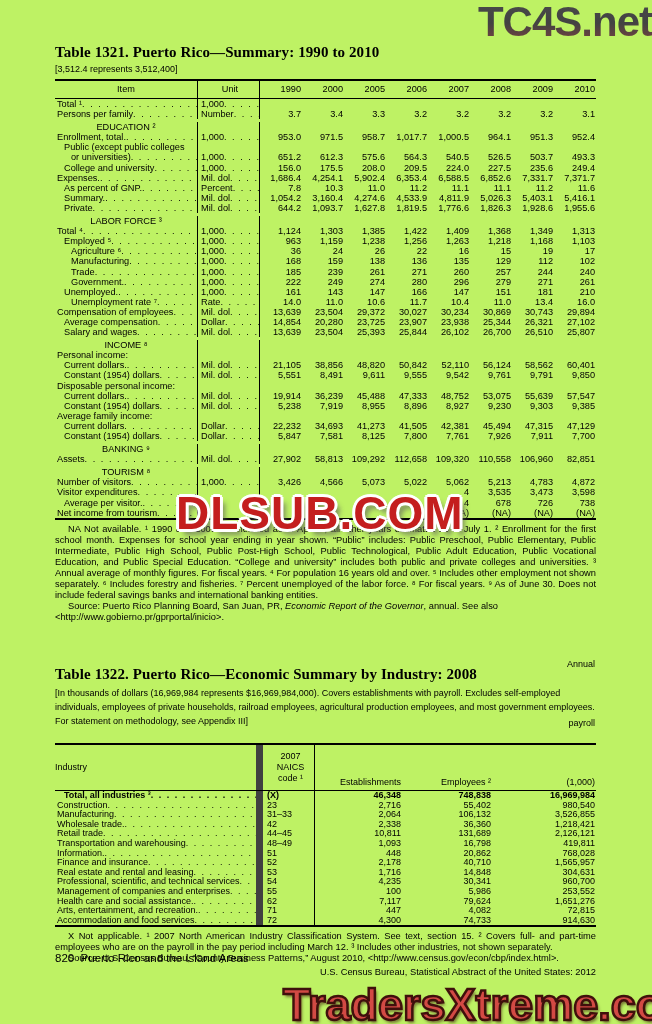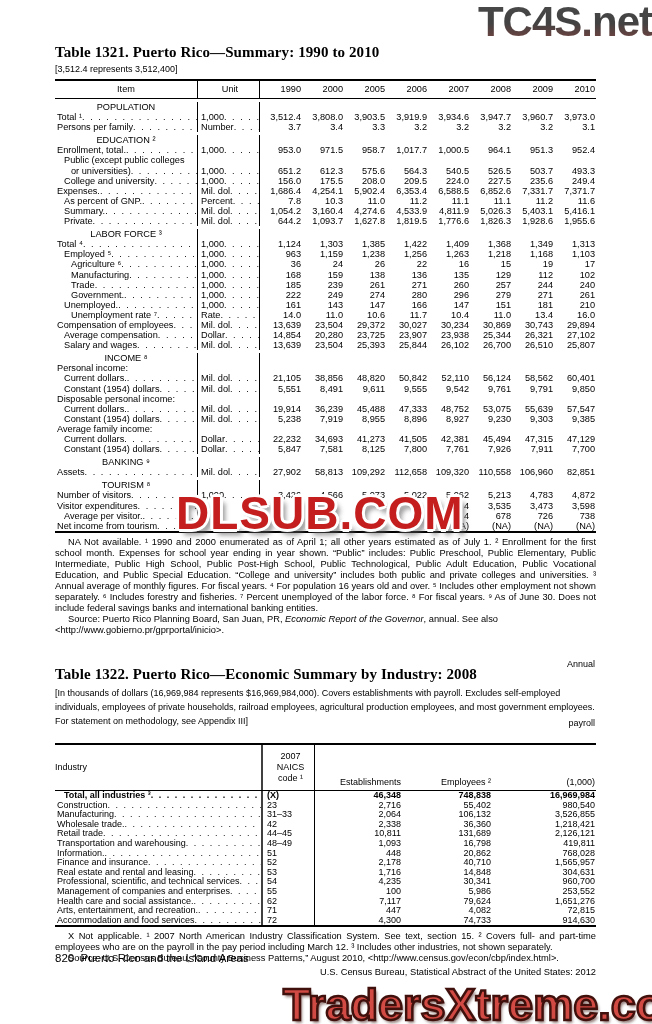--- a/index.html
+++ b/index.html
@@ -1,17 +1,17 @@
 <!DOCTYPE html>
 <html><head>
 <meta charset="utf-8">
 <style>
   html,body{margin:0;padding:0;background:#e8e8e8;}
   .page{
-    position:relative;width:652px;height:1024px;background:#ffffff;overflow:hidden;
+    position:relative;width:652px;height:1024px;background:#bef264;overflow:hidden;
     font-family:"Liberation Sans","DejaVu Sans",sans-serif;color:#000;
   }
   .t-block{position:absolute;left:55px;width:541px;}
   #t1321{top:44px;}
   #t1322{top:666px;}
   .tbl-title{
     font-family:"Liberation Serif","DejaVu Serif",serif;
     font-size:15px;font-weight:bold;margin:0 0 3px 0;letter-spacing:.1px;
   }
   .bracket{font-size:9px;margin:0 0 5px 0;}
@@ -36,21 +36,21 @@
   .txt{white-space:nowrap;flex:0 0 auto;}
   .ind0{padding-left:2px;}
   .ind1{padding-left:9px;}
   .ind2{padding-left:16px;}
   .dots{flex:1 1 auto;overflow:hidden;white-space:nowrap;letter-spacing:1.5px;}
   .dots::before{content:" . . . . . . . . . . . . . . . . . . . . . . . . . . . . . . . . . . . . . . . . . .";}
   .utxt{white-space:nowrap;flex:0 0 auto;}
 
   
   .tblB-head{display:flex;border-bottom:1.5px solid #000;height:45px;}
-  .c2-label{width:208px;border-right:2px solid #404040;box-sizing:border-box;display:flex;align-items:baseline;overflow:hidden;}
+  .c2-label{width:208px;border-right:7px solid #404040;box-sizing:border-box;display:flex;align-items:baseline;overflow:hidden;}
   .c2-code{width:52px;border-right:1px solid #000;box-sizing:border-box;padding-left:4px;white-space:nowrap;overflow:hidden;}
   .c2-est{width:86px;text-align:right;box-sizing:border-box;}
   .c2-emp{width:90px;text-align:right;box-sizing:border-box;}
   .c2-pay{flex:1;text-align:right;box-sizing:border-box;padding-right:1px;gap:48px;}
   .tblB-head>div{display:flex;flex-direction:column;}
   .hd-center{justify-content:center;text-align:center;line-height:11px;}
   .hd-bottom{justify-content:flex-end;padding-bottom:2px;line-height:11px;}
   .trB{display:flex;height:9.6px;line-height:9.6px;overflow:hidden;}
   .trB.bold,.bold{font-weight:bold;}
 
@@ -103,43 +103,28 @@
             <div class="c-y">2000</div>
             <div class="c-y">2005</div>
             <div class="c-y">2006</div>
             <div class="c-y">2007</div>
             <div class="c-y">2008</div>
             <div class="c-y">2009</div>
             <div class="c-y">2010</div>
           </div>
       </div>
       <div>
-          <div class="tr sec">
-            <div class="c-item">POPULATION</div>
-            <div class="c-unit"></div>
-            <div class="c-vals"></div>
-          </div>
           <div class="tr d">
             <div class="c-item">
               <span class="txt ind0">Total ¹</span>
               <span class="dots"></span>
             </div>
             <div class="c-unit">
               <span class="utxt">1,000</span>
               <span class="dots"></span>
-            </div>
-            <div class="c-vals">
-              <span class="c-y">3,512.4</span>
-              <span class="c-y">3,808.0</span>
-              <span class="c-y">3,903.5</span>
-              <span class="c-y">3,919.9</span>
-              <span class="c-y">3,934.6</span>
-              <span class="c-y">3,947.7</span>
-              <span class="c-y">3,960.7</span>
-              <span class="c-y">3,973.0</span>
             </div>
           </div>
           <div class="tr d">
             <div class="c-item">
               <span class="txt ind0">Persons per family</span>
               <span class="dots"></span>
             </div>
             <div class="c-unit">
               <span class="utxt">Number</span>
               <span class="dots"></span>

